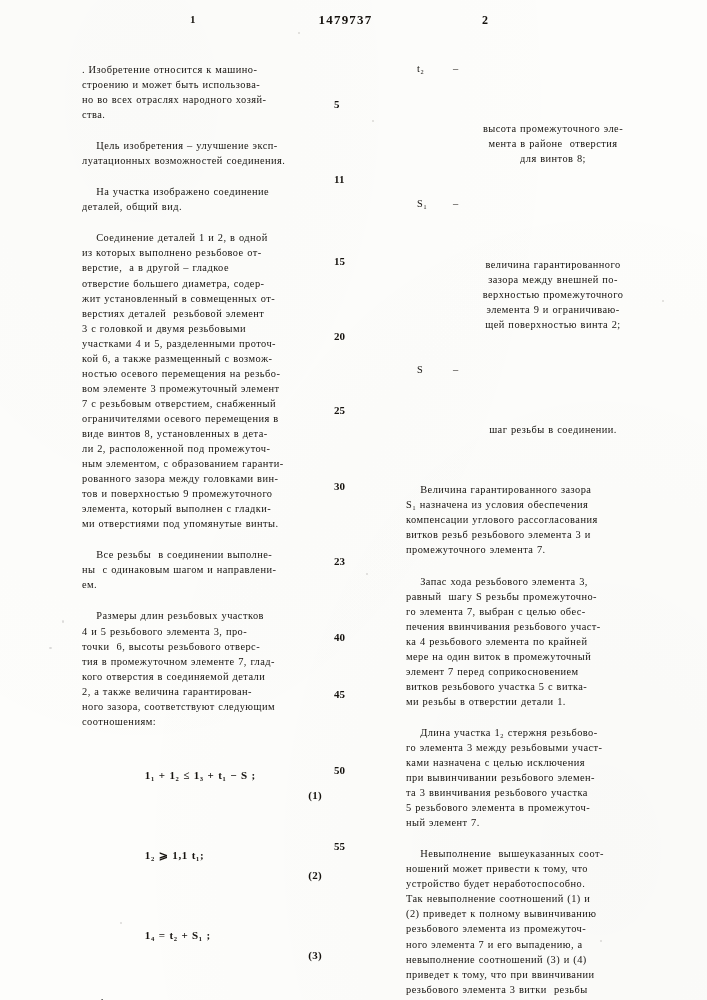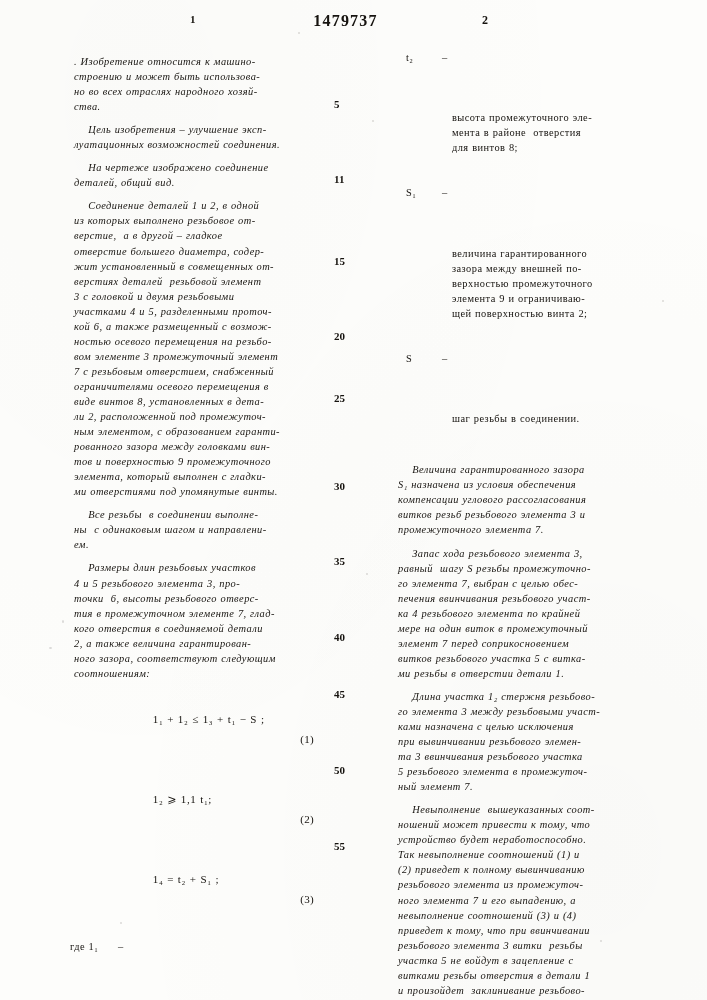--- a/index.html
+++ b/index.html
@@ -22,91 +22,91 @@
     position:absolute;inset:0;pointer-events:none;opacity:.5;
   }
   
   .hdr{position:absolute;top:0;left:0;right:0;height:50px;}
   .hdr .pg-left{
     position:absolute;left:190px;top:13px;
     font-size:11px;font-weight:bold;letter-spacing:0;
   }
   .hdr .patno{
     position:absolute;left:0;right:16px;top:12px;
-    text-align:center;font-size:16px;font-weight:bold;letter-spacing:1.2px;
+    text-align:center;font-size:13px;font-weight:bold;letter-spacing:1.2px;
   }
   .hdr .pg-right{
     position:absolute;left:482px;top:13px;
     font-size:12px;font-weight:bold;
   }
   
   .col{
     position:absolute;top:46px;
     font-size:10.4px;
     line-height:15.05px;
     letter-spacing:.45px;
     text-align:left;
     word-spacing:.5px;
   }
   .col-left{left:66px;width:262px;}
   .col-right{left:390px;width:268px;}
-  .col p{margin:8px;white-space:pre;font-style:italic;}
+  .col p{margin:16px;white-space:pre;}
   .ln{
     position:absolute;left:334px;width:26px;
     font-size:11px;font-weight:bold;text-align:left;
     font-family:"Liberation Serif", serif;
   }
   
-  .formulas{margin:8px;}
+  .formulas{margin:0;font-weight:bold;}
   .frm{
     position:relative;white-space:pre;margin:0;
     line-height:20px;padding-left:48px;font-size:11px;letter-spacing:.6px;
   }
   .frm .num{position:absolute;right:6px;font-size:11px;letter-spacing:.3px;}
   
-  .defs{margin:4px;}
+  .defs{margin:15px;}
   .defrow{position:relative;white-space:pre;}
   .defsym{position:absolute;left:0;top:0;width:44px;text-align:left;}
   .defdash{position:absolute;left:48px;top:0;}
-  .deftxt{display:block;padding-left:58px;white-space:pre;}
+  .deftxt{display:block;padding-left:58px;white-space:pre;text-align:center;}
   .speck{position:absolute;background:#3a3530;border-radius:50%;opacity:.35;}
 </style>
 </head>
 <body>
 
 <div class="page">
 
   <div class="hdr">
     <div class="pg-left">1</div>
     <div class="patno">1479737</div>
     <div class="pg-right">2</div>
   </div>
 
   <div>
     <div class="ln" style="top:98px">5</div>
     <div class="ln" style="top:173px">11</div>
     <div class="ln" style="top:255px">15</div>
     <div class="ln" style="top:330px">20</div>
-    <div class="ln" style="top:392px">25</div>
+    <div class="ln" style="top:404px">25</div>
     <div class="ln" style="top:480px">30</div>
-    <div class="ln" style="top:555px">35</div>
+    <div class="ln" style="top:555px">23</div>
     <div class="ln" style="top:631px">40</div>
     <div class="ln" style="top:688px">45</div>
     <div class="ln" style="top:764px">50</div>
     <div class="ln" style="top:840px">55</div>
   </div>
 
   <div class="col col-left">
     <p>. Изобретение относится к машино-
 строению и может быть использова-
 но во всех отраслях народного хозяй-
 ства.</p>
     <p>    Цель изобретения – улучшение эксп-
 луатационных возможностей соединения.</p>
-    <p>    На чертеже изображено соединение
+    <p>    На участка изображено соединение
 деталей, общий вид.</p>
     <p>    Соединение деталей 1 и 2, в одной
 из которых выполнено резьбовое от-
 верстие,  а в другой – гладкое
 отверстие большего диаметра, содер-
 жит установленный в совмещенных от-
 верстиях деталей  резьбовой элемент
 3 с головкой и двумя резьбовыми
 участками 4 и 5, разделенными проточ-
 кой 6, а также размещенный с возмож-

